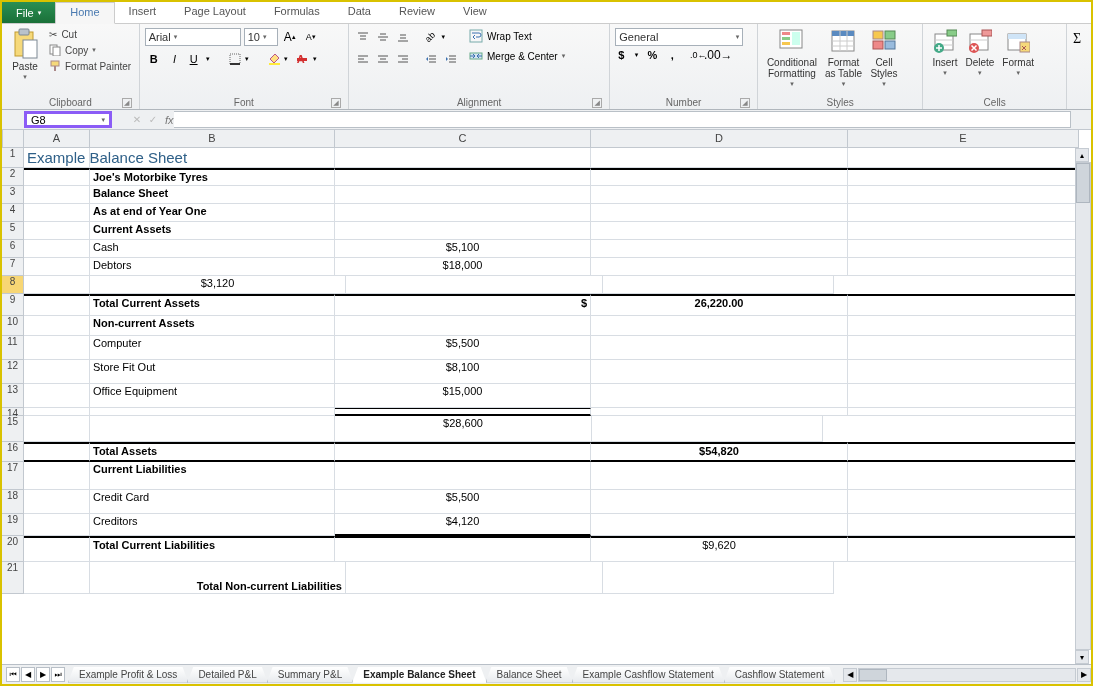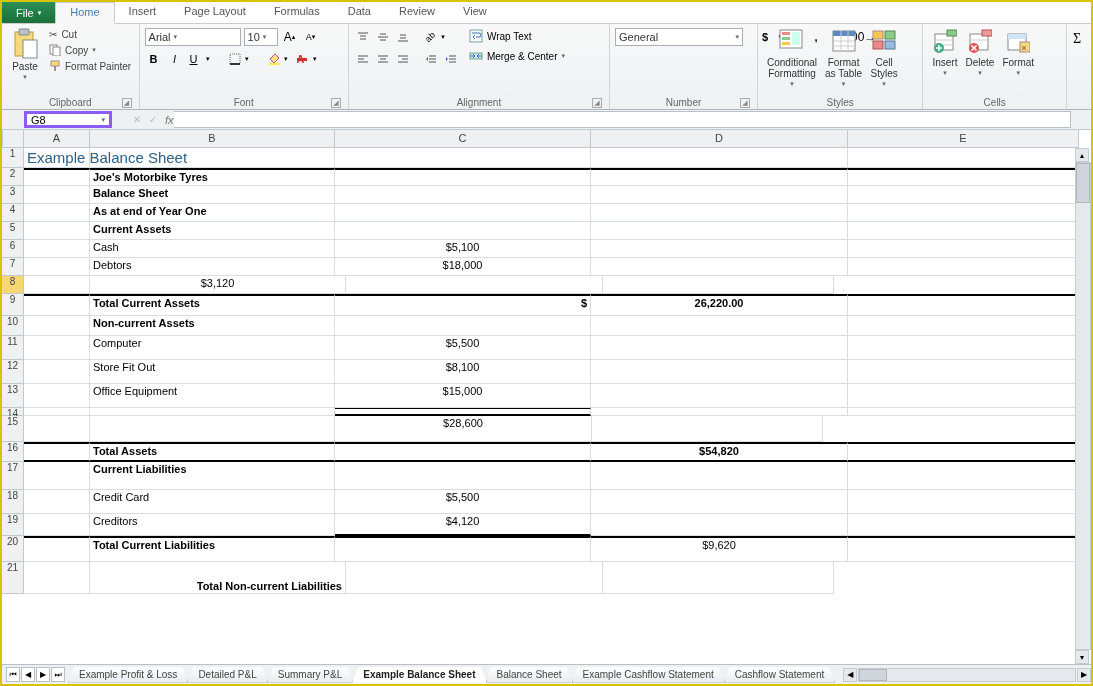--- a/index.html
+++ b/index.html
@@ -99,21 +99,21 @@
 .btn-ico {
   width:18px; height:18px; border:1px solid transparent;
   display:flex; align-items:center; justify-content:center;
   font-size:11px; cursor:pointer;
 }
 .btn-ico.split { width:26px; justify-content:space-between; padding:0 2px;}
 .align-block{ display:flex; flex-direction:column; gap:4px; padding-top:2px;}
 .align-row{display:flex; gap:2px; align-items:center;}
 .wrap-merge{display:flex; flex-direction:column; gap:4px; padding-top:2px; margin-left:6px;}
 .wm-btn{display:flex; align-items:center; gap:4px; font-size:10px; padding:1px 3px; cursor:pointer;}
-.num-block{display:flex; flex-direction:row; gap:16px; padding-top:2px;}
+.num-block{display:flex; flex-direction:column; gap:0; padding-top:2px;}
 .styles-block{display:flex;}
 .cells-block{display:flex;}
 
 .namebox-row{
   display:flex; align-items:center; height:20px;
   background:#eef0f2; border-bottom:1px solid #c2c8cf;
 }
 .name-box{
   width:88px; background:#fff; border:3px solid #8b5cf6;
   height:17px; margin-left:22px; display:flex; align-items:center;

